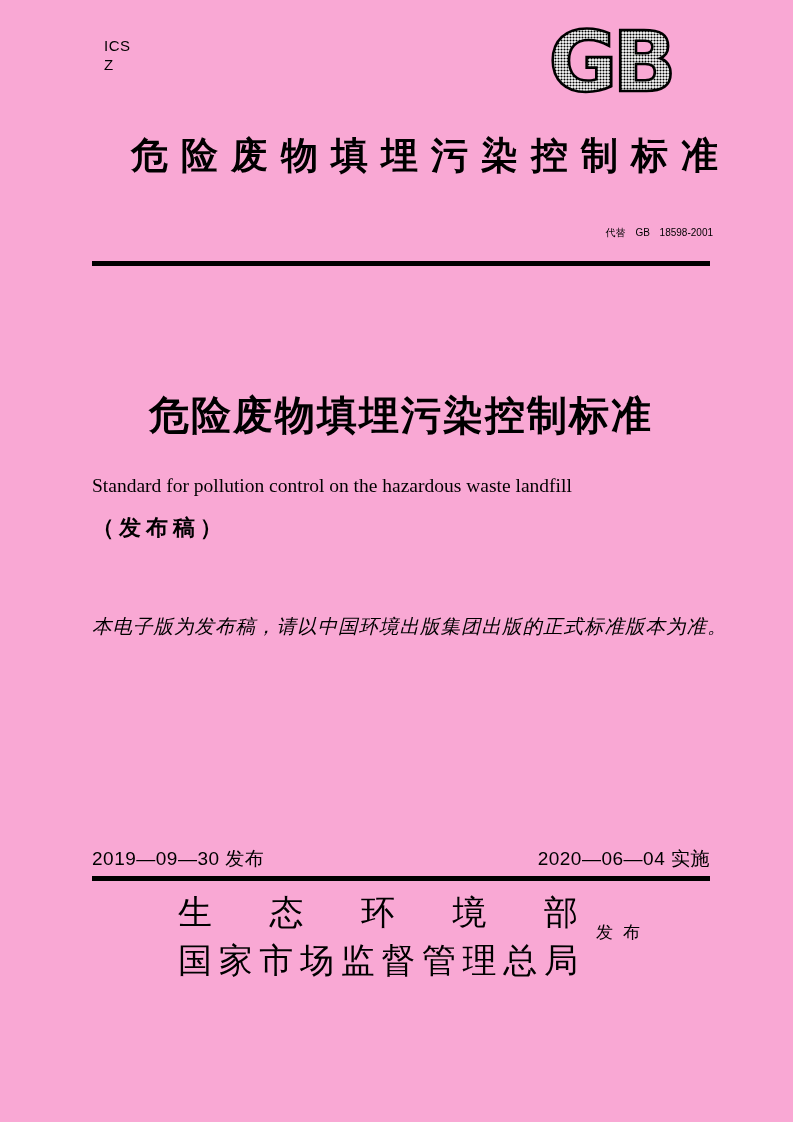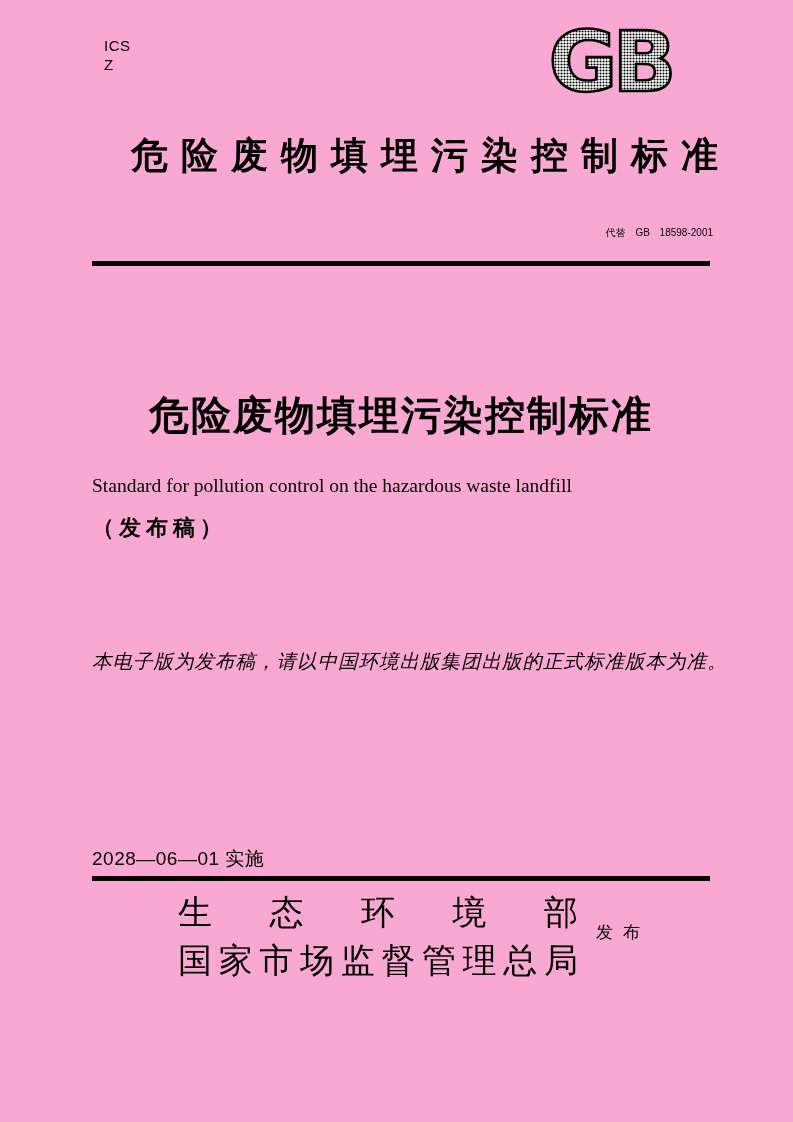--- a/index.html
+++ b/index.html
@@ -45,21 +45,21 @@
   .doc-title-en{
     position:absolute;left:92px;top:475px;width:618px;
     text-align:left;
     font-family:"Liberation Serif", serif;font-size:19.5px;
   }
   .draft-note{
     position:absolute;left:92px;top:513px;width:618px;
     font-size:22px;font-weight:600;letter-spacing:5px;
   }
   .notice{
-    position:absolute;left:92px;top:648px;width:618px;
+    position:absolute;left:92px;top:613px;width:618px;
     text-align:center;
     font-family:"Liberation Serif", serif;font-style:italic;
     font-size:19.5px;letter-spacing:1px;white-space:nowrap;
   }
   .dates{
     position:absolute;left:92px;top:846px;width:618px;
     display:flex;justify-content:space-between;
     font-size:19px;font-weight:500;letter-spacing:0.5px;
   }
   .publishers{
@@ -106,21 +106,22 @@
 
   <div class="doc-title-cn">危险废物填埋污染控制标准</div>
 
   <div class="doc-title-en">Standard for pollution control on the hazardous waste landfill</div>
 
   <div class="draft-note">（发布稿）</div>
 
   <div class="notice">本电子版为发布稿，请以中国环境出版集团出版的正式标准版本为准。</div>
 
   <div class="dates">
-    <span>2028—06—01 实施</span>
+    <span>2019—09—30 发布</span>
+    <span>2020—06—04 实施</span>
   </div>
 
   <div class="rule rule-bottom"></div>
 
   <div class="publishers">
     <div class="publisher-line">
         <span>生</span>
         <span>态</span>
         <span>环</span>
         <span>境</span>

